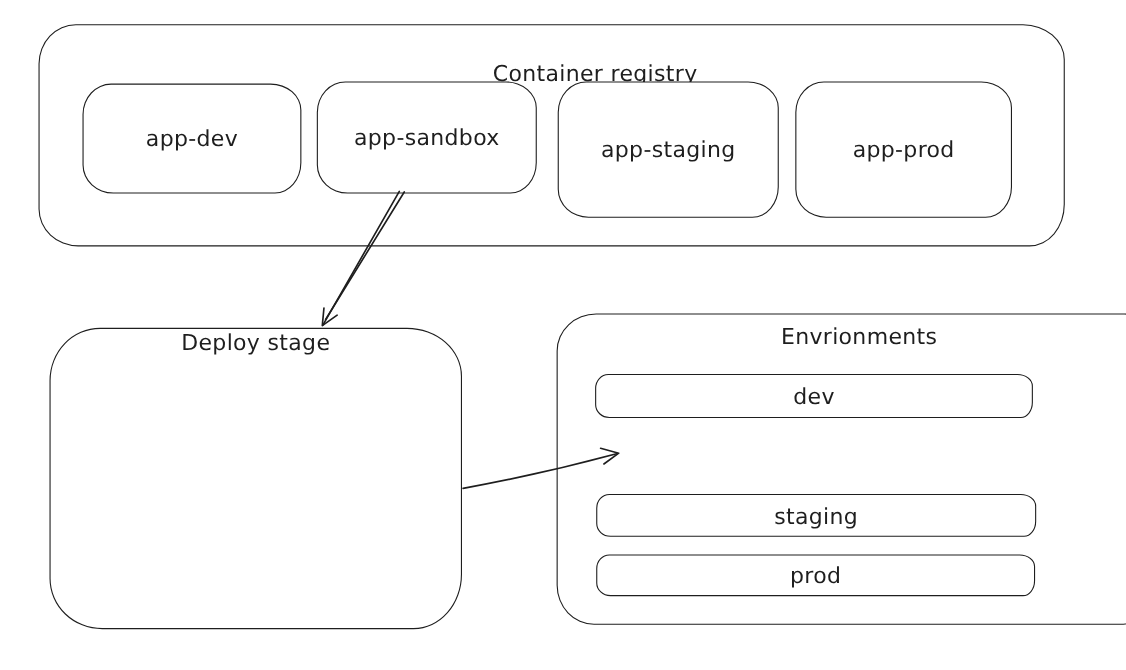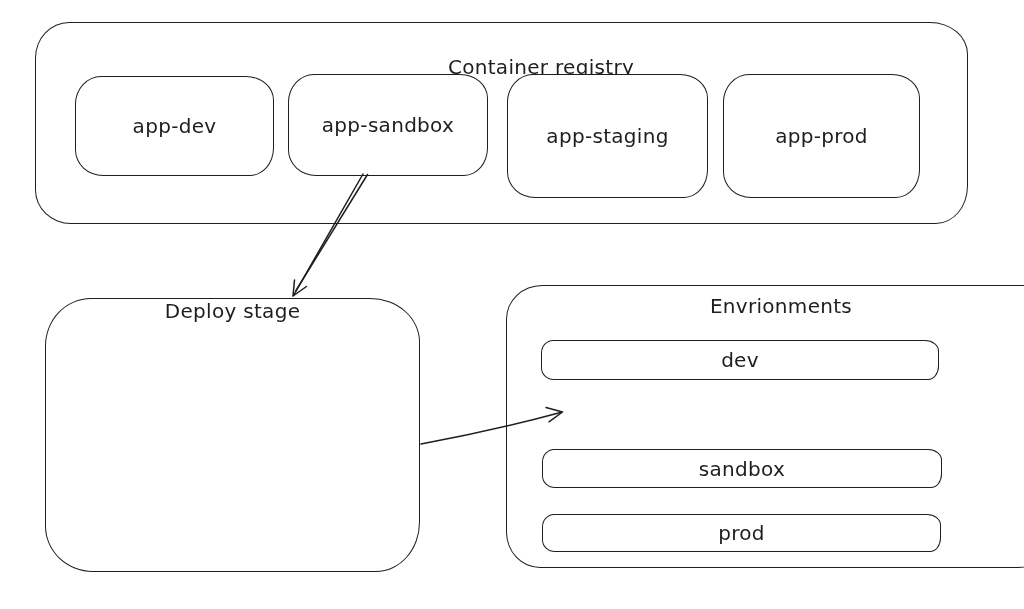--- a/index.html
+++ b/index.html
@@ -80,21 +80,21 @@
     display: flex;
     align-items: center;
     justify-content: center;
     font-size: 20px;
     letter-spacing: 0.3px;
     border-radius: 12px 14px 11px 13px / 13px 11px 14px 12px;
   }
   .env-dev     { left: 34px; top: 54px;  width: 398px; height: 40px; }
   .env-sandbox { left: 36px; top: 109px; width: 397px; height: 39px; }
   .env-staging { left: 35px; top: 163px; width: 400px; height: 39px; }
-  .env-prod    { left: 35px; top: 218px; width: 399px; height: 38px; margin-top: 10px; }
+  .env-prod    { left: 35px; top: 218px; width: 399px; height: 38px; }
 
   
   .arrows-layer {
     position: absolute;
     left: 0; top: 0;
     width: 1024px; height: 609px;
     pointer-events: none;
     z-index: 5;
   }
   .arrows-layer path {
@@ -131,21 +131,21 @@
     <span>Deploy stage</span>
   </div>
 
   <div class="box environments">
     <div class="env-title">Envrionments</div>
 
     <div class="box env-row env-dev">
       <span>dev</span>
     </div>
     <div class="box env-row env-staging">
-      <span>sandbox</span>
+      <span>staging</span>
     </div>
     <div class="box env-row env-prod">
       <span>prod</span>
     </div>
   </div>
 
   <svg class="arrows-layer" viewBox="0 0 1024 609" xmlns="http://www.w3.org/2000/svg">
 
     <g>
       <path d="M363 174 L293.5 295.5"></path>

